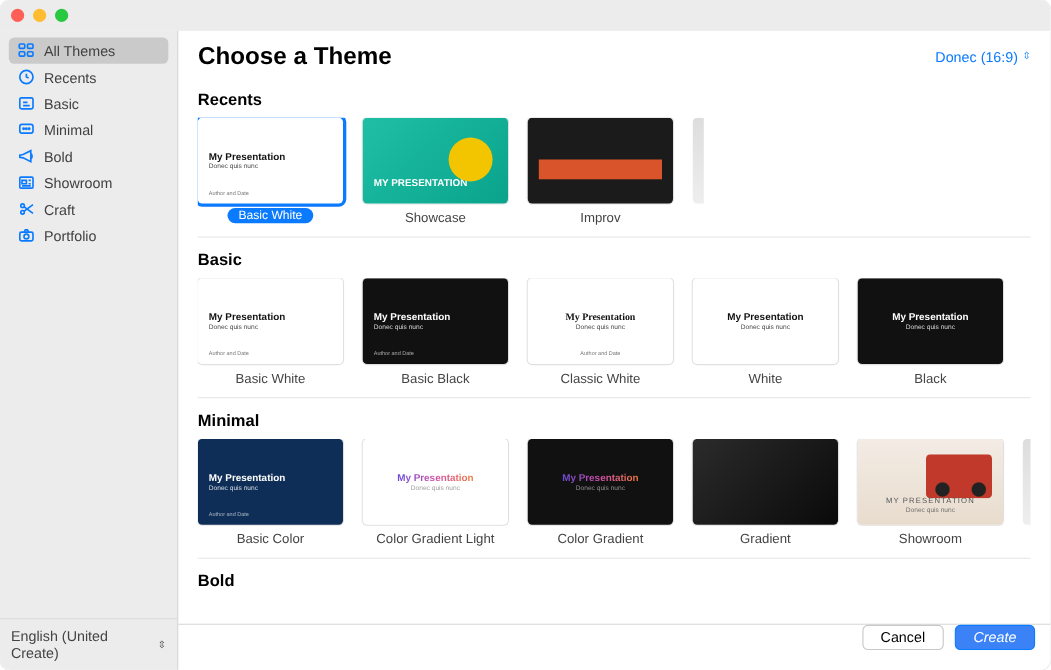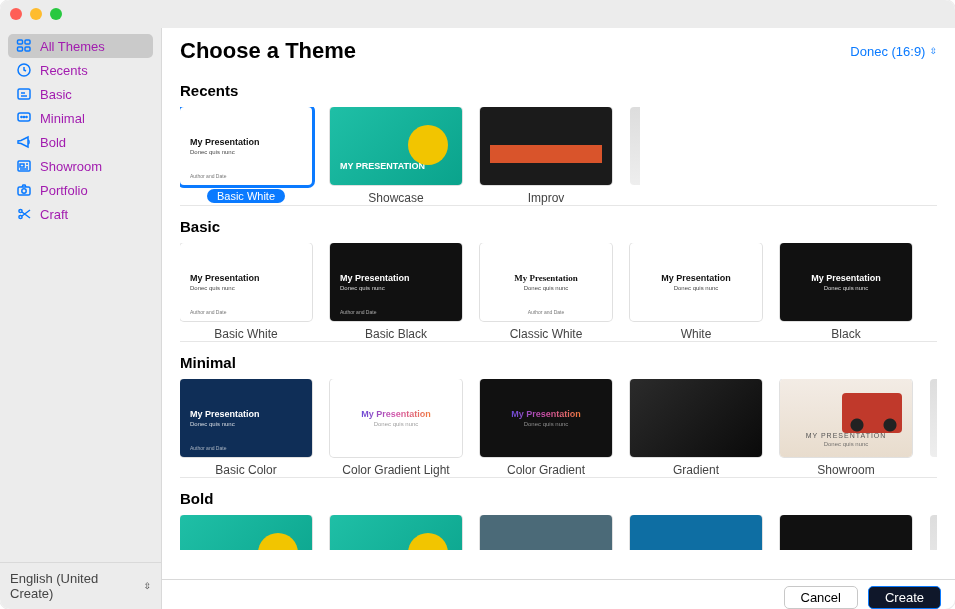--- a/index.html
+++ b/index.html
@@ -5,43 +5,43 @@
   * { box-sizing: border-box; margin: 0; padding: 0; font-family: -apple-system, BlinkMacSystemFont, "Helvetica Neue", sans-serif; }
   body { width: 955px; height: 609px; background: #fff; overflow: hidden; border-radius: 10px; box-shadow: 0 0 0 1px rgba(0,0,0,0.08); }
   .window { display: flex; flex-direction: column; height: 100%; }
   .titlebar { height: 28px; display:flex; align-items:center; padding-left:10px; gap:8px; background: #ececec; }
   .traffic { display:flex; gap:8px; }
   .dot { width:12px; height:12px; border-radius:50%; }
   .red { background:#ff5f57; } .yellow{ background:#febc2e; } .green{ background:#28c840; }
   .body { flex:1; display:flex; min-height:0; }
   .sidebar { width:162px; background:#ececec; border-right:1px solid #d9d9d9; display:flex; flex-direction:column; }
   .side-list { padding:6px 8px; flex:1; }
-  .side-item { display:flex; align-items:center; gap:8px; padding:4px 8px; border-radius:5px; font-size:13px; color:#a21caf; cursor:default; }
+  .side-item { display:flex; align-items:center; gap:8px; padding:4px 8px; border-radius:5px; font-size:13px; color:#404040; cursor:default; }
   .side-item.selected { background:#cacaca; }
   .side-icon { width:16px; height:16px; display:flex; align-items:center; justify-content:center; color:#0a7aff; }
   .side-bottom { padding:8px 10px; border-top:1px solid #d9d9d9; display:flex; align-items:center; justify-content:space-between; font-size:13px; color:#444; }
   .main { flex:1; display:flex; flex-direction:column; min-width:0; }
   .main-header { display:flex; justify-content:space-between; align-items:center; padding:10px 18px 6px 18px;text-align:right; }
   .main-title { font-size:22px; font-weight:700; }
   .aspect-btn { color:#0a7aff; font-size:13px; display:flex; align-items:center; gap:4px; cursor:default; }
   .scroll { flex:1; overflow:auto; padding:0 18px 10px 18px; }
   .section-title { font-size:15px; font-weight:700; margin:12px 0 8px 0; }
-  .row { display:flex; gap:18px; border-bottom:1px solid #e6e6e6; margin-bottom:6px; overflow:hidden; }
+  .row { display:flex; gap:18px; padding-bottom:10px; border-bottom:1px solid #e6e6e6; margin-bottom:6px; overflow:hidden; }
   .row.noborder { border-bottom:none; }
   .card { width:132px; flex-shrink:0; display:flex; flex-direction:column; align-items:center; cursor:default; }
   .thumb { width:132px; height:78px; border-radius:4px; box-shadow: 0 0 0 1px rgba(0,0,0,0.12); position:relative; overflow:hidden; display:flex; flex-direction:column; justify-content:center; padding:10px; }
   .thumb.selected { box-shadow: 0 0 0 3px #0a7aff; }
   .thumb-title { font-size:9px; font-weight:700; }
   .thumb-sub { font-size:6px; opacity:0.8; margin-top:2px; }
   .thumb-author { position:absolute; bottom:6px; left:10px; font-size:5px; opacity:0.6; }
   .card-label { font-size:12px; color:#444; margin-top:6px; text-align:center; }
   .card-label.pill { background:#0a7aff; color:#fff; padding:1px 10px; border-radius:9px; font-size:11px; margin-top:4px; }
-  .footer { height:30px; border-top:1px solid #d9d9d9; display:flex; align-items:flex-end; justify-content:flex-end; gap:10px; padding:0 14px;margin-top:29px; }
+  .footer { height:42px; border-top:1px solid #d9d9d9; display:flex; align-items:flex-start; justify-content:flex-end; gap:10px; padding:0 14px;margin-top:29px; }
   .btn { font-size:13px; padding:3px 16px; border-radius:5px; border:1px solid #c8c8c8; background:#fff; cursor:default; }
-  .btn.primary { background:#0f172a; color:#fff; border-color:#0a7aff; }
+  .btn.primary { background:#3b82f6; color:#fff; border-color:#0a7aff;font-style:italic; }
   .chev { font-size:9px; }
 
   
   .t-white { background:#fff; color:#111; }
   .t-black { background:#111; color:#fff; }
   .t-teal { background: linear-gradient(135deg,#1fbfa6,#0aa38c); color:#fff; }
   .t-dark-orange { background:#1b1b1b; }
   .t-dark-orange::after { content:""; position:absolute; left:10px; right:10px; top:38px; height:18px; background:#d9542b; }
   .t-dark-orange .thumb-title{ position:absolute; top:40px; left:14px; color:#fff; font-weight:700; font-size:8px; }
   .t-blue-duo { background:#0b57d0; color:#fff; }
@@ -136,36 +136,36 @@
               <svg width="16" height="16" viewBox="0 0 16 16" fill="none" stroke="currentColor" stroke-width="1.5">
                 <rect x="2" y="3" width="12" height="10" rx="1"></rect>
                 <path d="M4 6h4v3H4zM10 6h2M10 9h2M4 11h8"></path>
               </svg>
             </span>
     <span>Showroom</span>
           </div>
           <div class="side-item">
             <span class="side-icon">
               <svg width="16" height="16" viewBox="0 0 16 16" fill="none" stroke="currentColor" stroke-width="1.5">
+                <circle cx="4.5" cy="5" r="1.6"></circle>
+                <circle cx="4.5" cy="11" r="1.6"></circle>
+                <path d="M6 6l8 6M6 10l8-6"></path>
+              </svg>
+            </span>
+    <span>Craft</span>
+          </div>
+          <div class="side-item">
+            <span class="side-icon">
+              <svg width="16" height="16" viewBox="0 0 16 16" fill="none" stroke="currentColor" stroke-width="1.5">
                 <rect x="2" y="5" width="12" height="8" rx="1.5"></rect>
                 <circle cx="8" cy="9" r="2.2"></circle>
                 <path d="M6 5l1-2h2l1 2"></path>
               </svg>
             </span>
     <span>Portfolio</span>
-          </div>
-          <div class="side-item">
-            <span class="side-icon">
-              <svg width="16" height="16" viewBox="0 0 16 16" fill="none" stroke="currentColor" stroke-width="1.5">
-                <circle cx="4.5" cy="5" r="1.6"></circle>
-                <circle cx="4.5" cy="11" r="1.6"></circle>
-                <path d="M6 6l8 6M6 10l8-6"></path>
-              </svg>
-            </span>
-    <span>Craft</span>
           </div>
         </div>
       <div class="side-bottom">
         <span>English (United Create)</span>
         <span class="chev">⇳</span>
       </div>
     </div>
 
     <div class="main">
       <div class="main-header">

